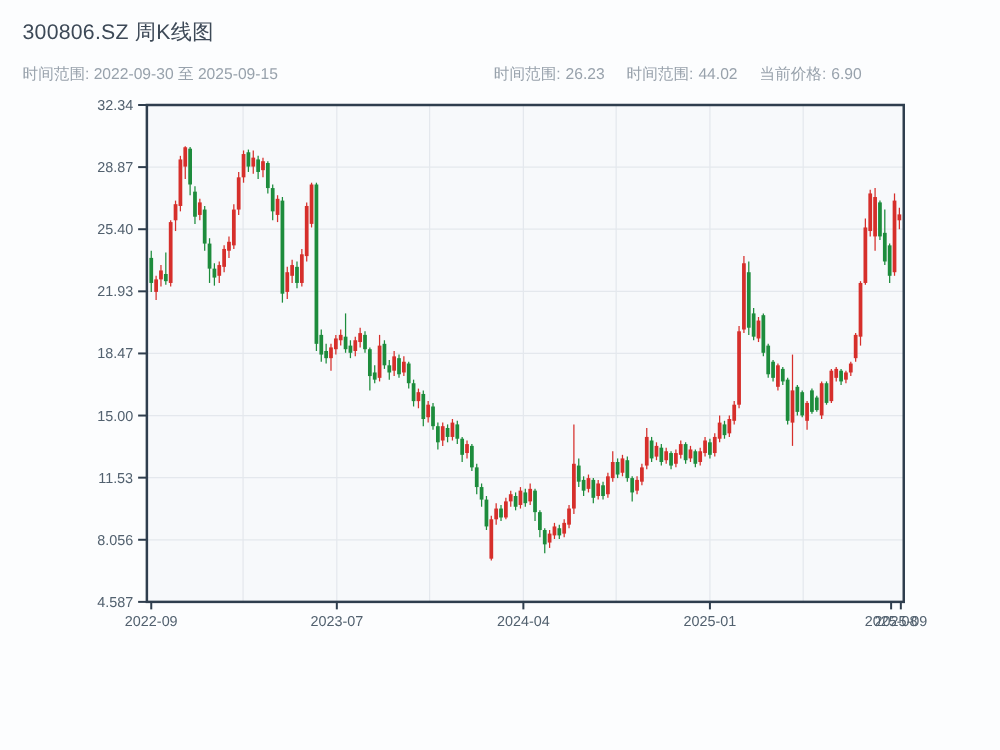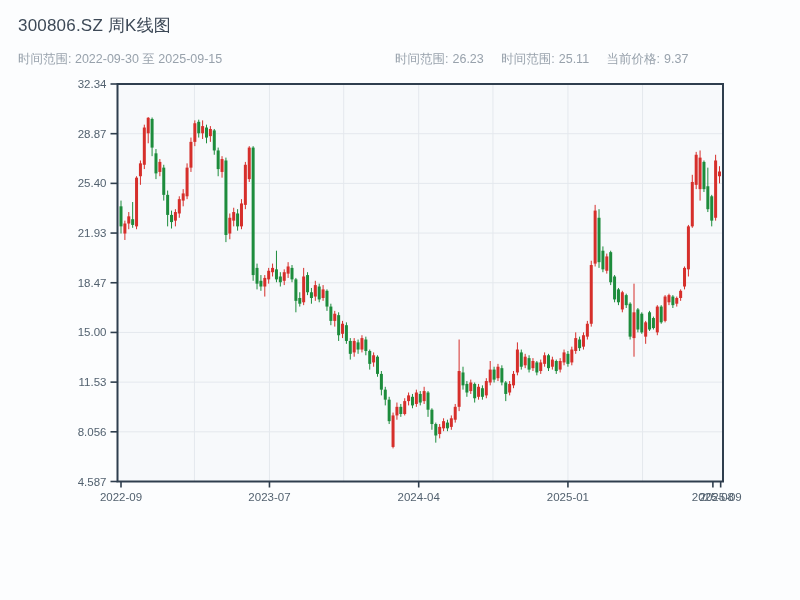--- a/index.html
+++ b/index.html
@@ -15,22 +15,22 @@
 </style>
 </head>
 <body>
 
 <div class="page">
   <div class="title">300806.SZ 周K线图</div>
   <div class="subrow">
     <span class="daterange">时间范围: 2022-09-30 至 2025-09-15</span>
     <span class="stats">
       <span class="stat"><span>时间范围:</span><span class="v">26.23</span></span>
-      <span class="stat"><span>时间范围:</span><span class="v">25.11</span></span>
-      <span class="stat"><span>当前价格:</span><span class="v">9.37</span></span>
+      <span class="stat"><span>时间范围:</span><span class="v">44.02</span></span>
+      <span class="stat"><span>当前价格:</span><span class="v">6.90</span></span>
     </span>
   </div>
   <svg id="chart" width="800" height="600" viewBox="0 0 800 600" style="position:absolute;left:0;top:0;">
       <rect x="117.5" y="84" width="605.5" height="397.5" fill="#f7f9fb"></rect>
       <line x1="117.5" y1="84" x2="723" y2="84" stroke="#e4e8ed" stroke-width="1"></line>
       <line x1="110.5" y1="84" x2="117.5" y2="84" stroke="#2f3e4e" stroke-width="1.6"></line>
       <text x="106.5" y="88" text-anchor="end" font-size="11.5" fill="#52616f">32.34</text>
       <line x1="117.5" y1="133.6875" x2="723" y2="133.6875" stroke="#e4e8ed" stroke-width="1"></line>
       <line x1="110.5" y1="133.6875" x2="117.5" y2="133.6875" stroke="#2f3e4e" stroke-width="1.6"></line>
       <text x="106.5" y="137.6875" text-anchor="end" font-size="11.5" fill="#52616f">28.87</text>

